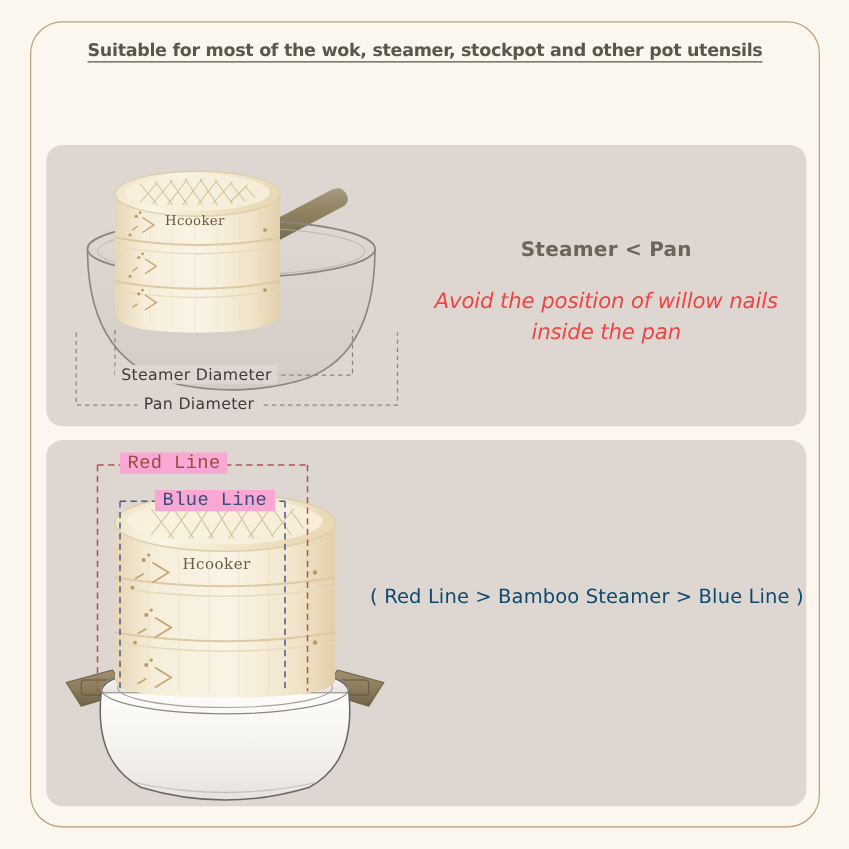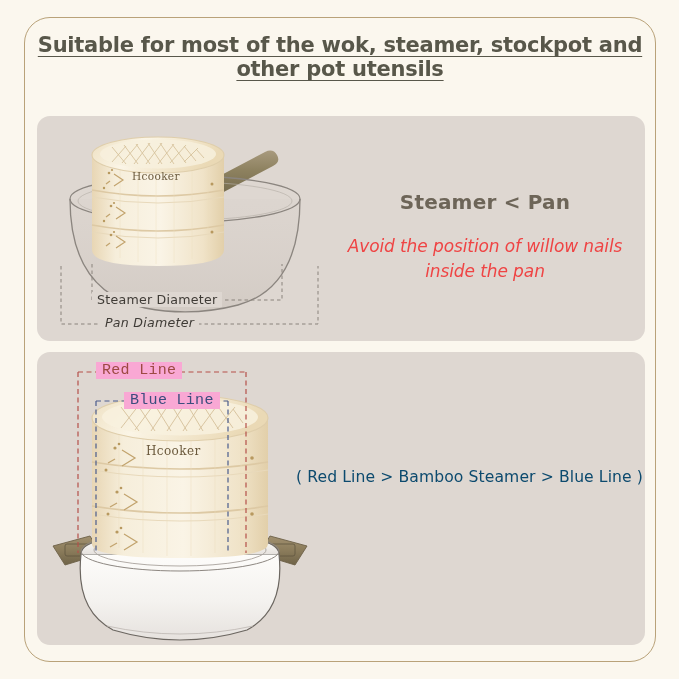--- a/index.html
+++ b/index.html
@@ -43,21 +43,21 @@
     font-weight: bold;
     letter-spacing: 1.2px;
     color: #bd8f54;
     line-height: 1.1;
     text-shadow: 0.6px 0.6px 0 #c9a06a;
   }
 
   #subtitle {
     margin-top: 7px;
     font-family: "DejaVu Sans", sans-serif;
-    font-size: 21px;
+    font-size: 14px;
     font-weight: bold;
     color: #58574a;
     letter-spacing: -0.25px;
     text-decoration: underline;
     text-underline-offset: 4px;
     text-decoration-thickness: 1.4px;
   }
 
   
   .panel {
@@ -72,21 +72,21 @@
   #panel-casserole   { top: 352px;  height: 293px; }
 
   
   .copy-block {
     position: absolute;
     text-align: center;
   }
 
   .headline {
     font-family: "DejaVu Sans", sans-serif;
-    font-size: 20px;
+    font-size: 16px;
     font-weight: bold;
     color: #6d6558;
     letter-spacing: 0.2px;
   }
 
   .subcopy {
     margin-top: 20px;
     font-family: "DejaVu Sans", sans-serif;
     font-size: 17px;
     font-style: italic;
@@ -260,21 +260,21 @@
     <g stroke="#8a837c" stroke-width="1" stroke-dasharray="3.5,3" fill="none">
       <path d="M55 148 L55 184 L245 184 L245 148"></path>
     </g>
 
     <g stroke="#8a837c" stroke-width="1" stroke-dasharray="3.5,3" fill="none">
       <path d="M24 150 L24 208 L281 208 L281 150"></path>
     </g>
   </svg>
 </div>
 <div class="dim-label" style="left:92px; top:292px;text-align:right;">Steamer Diameter</div>
-<div class="dim-label" style="left:100px; top:315px;font-style:italic;">Pan Diameter</div>
+<div class="dim-label" style="left:110px; top:315px;">Pan Diameter</div>
 
 <div class="copy-block" id="copy-steamer-pan">
   <div class="headline">Steamer &lt; Pan</div>
   <div class="subcopy">Avoid the position of willow nails inside the pan</div>
 </div>
 
 <div class="panel" id="panel-casserole"></div>
 
 <div class="stage" id="stage-casserole">
   <svg width="270" height="283" viewBox="0 0 270 283">

